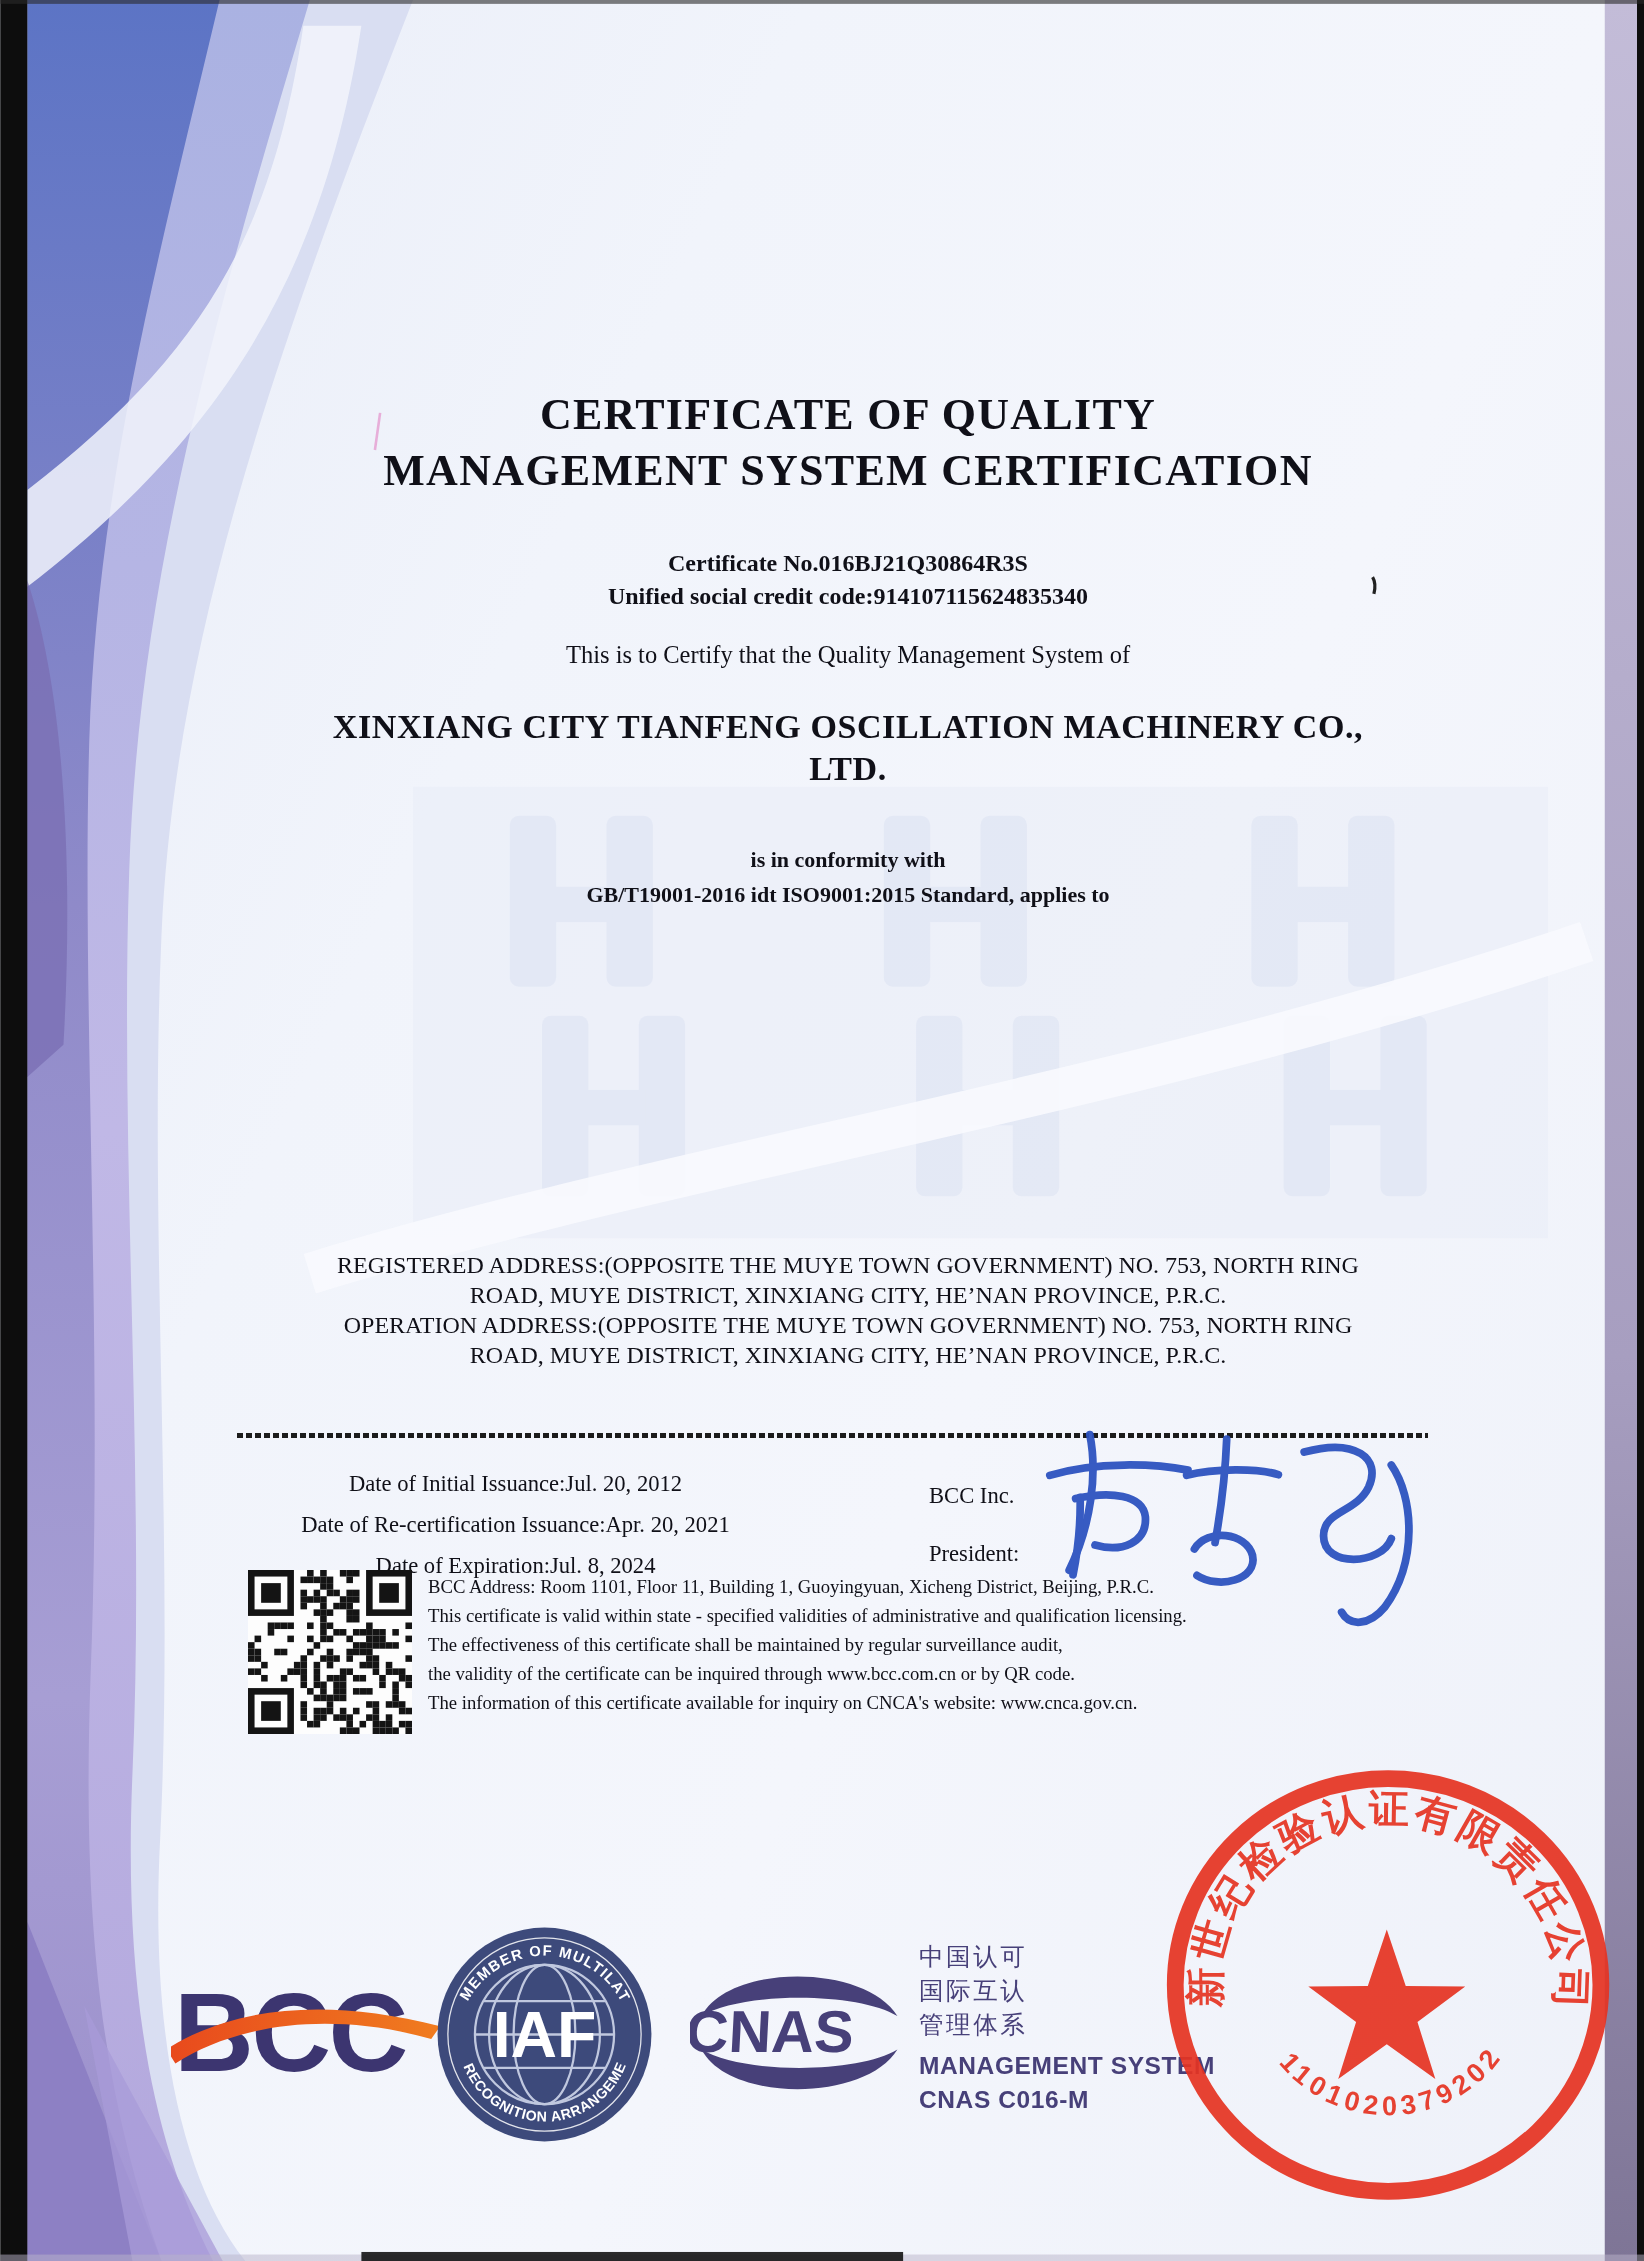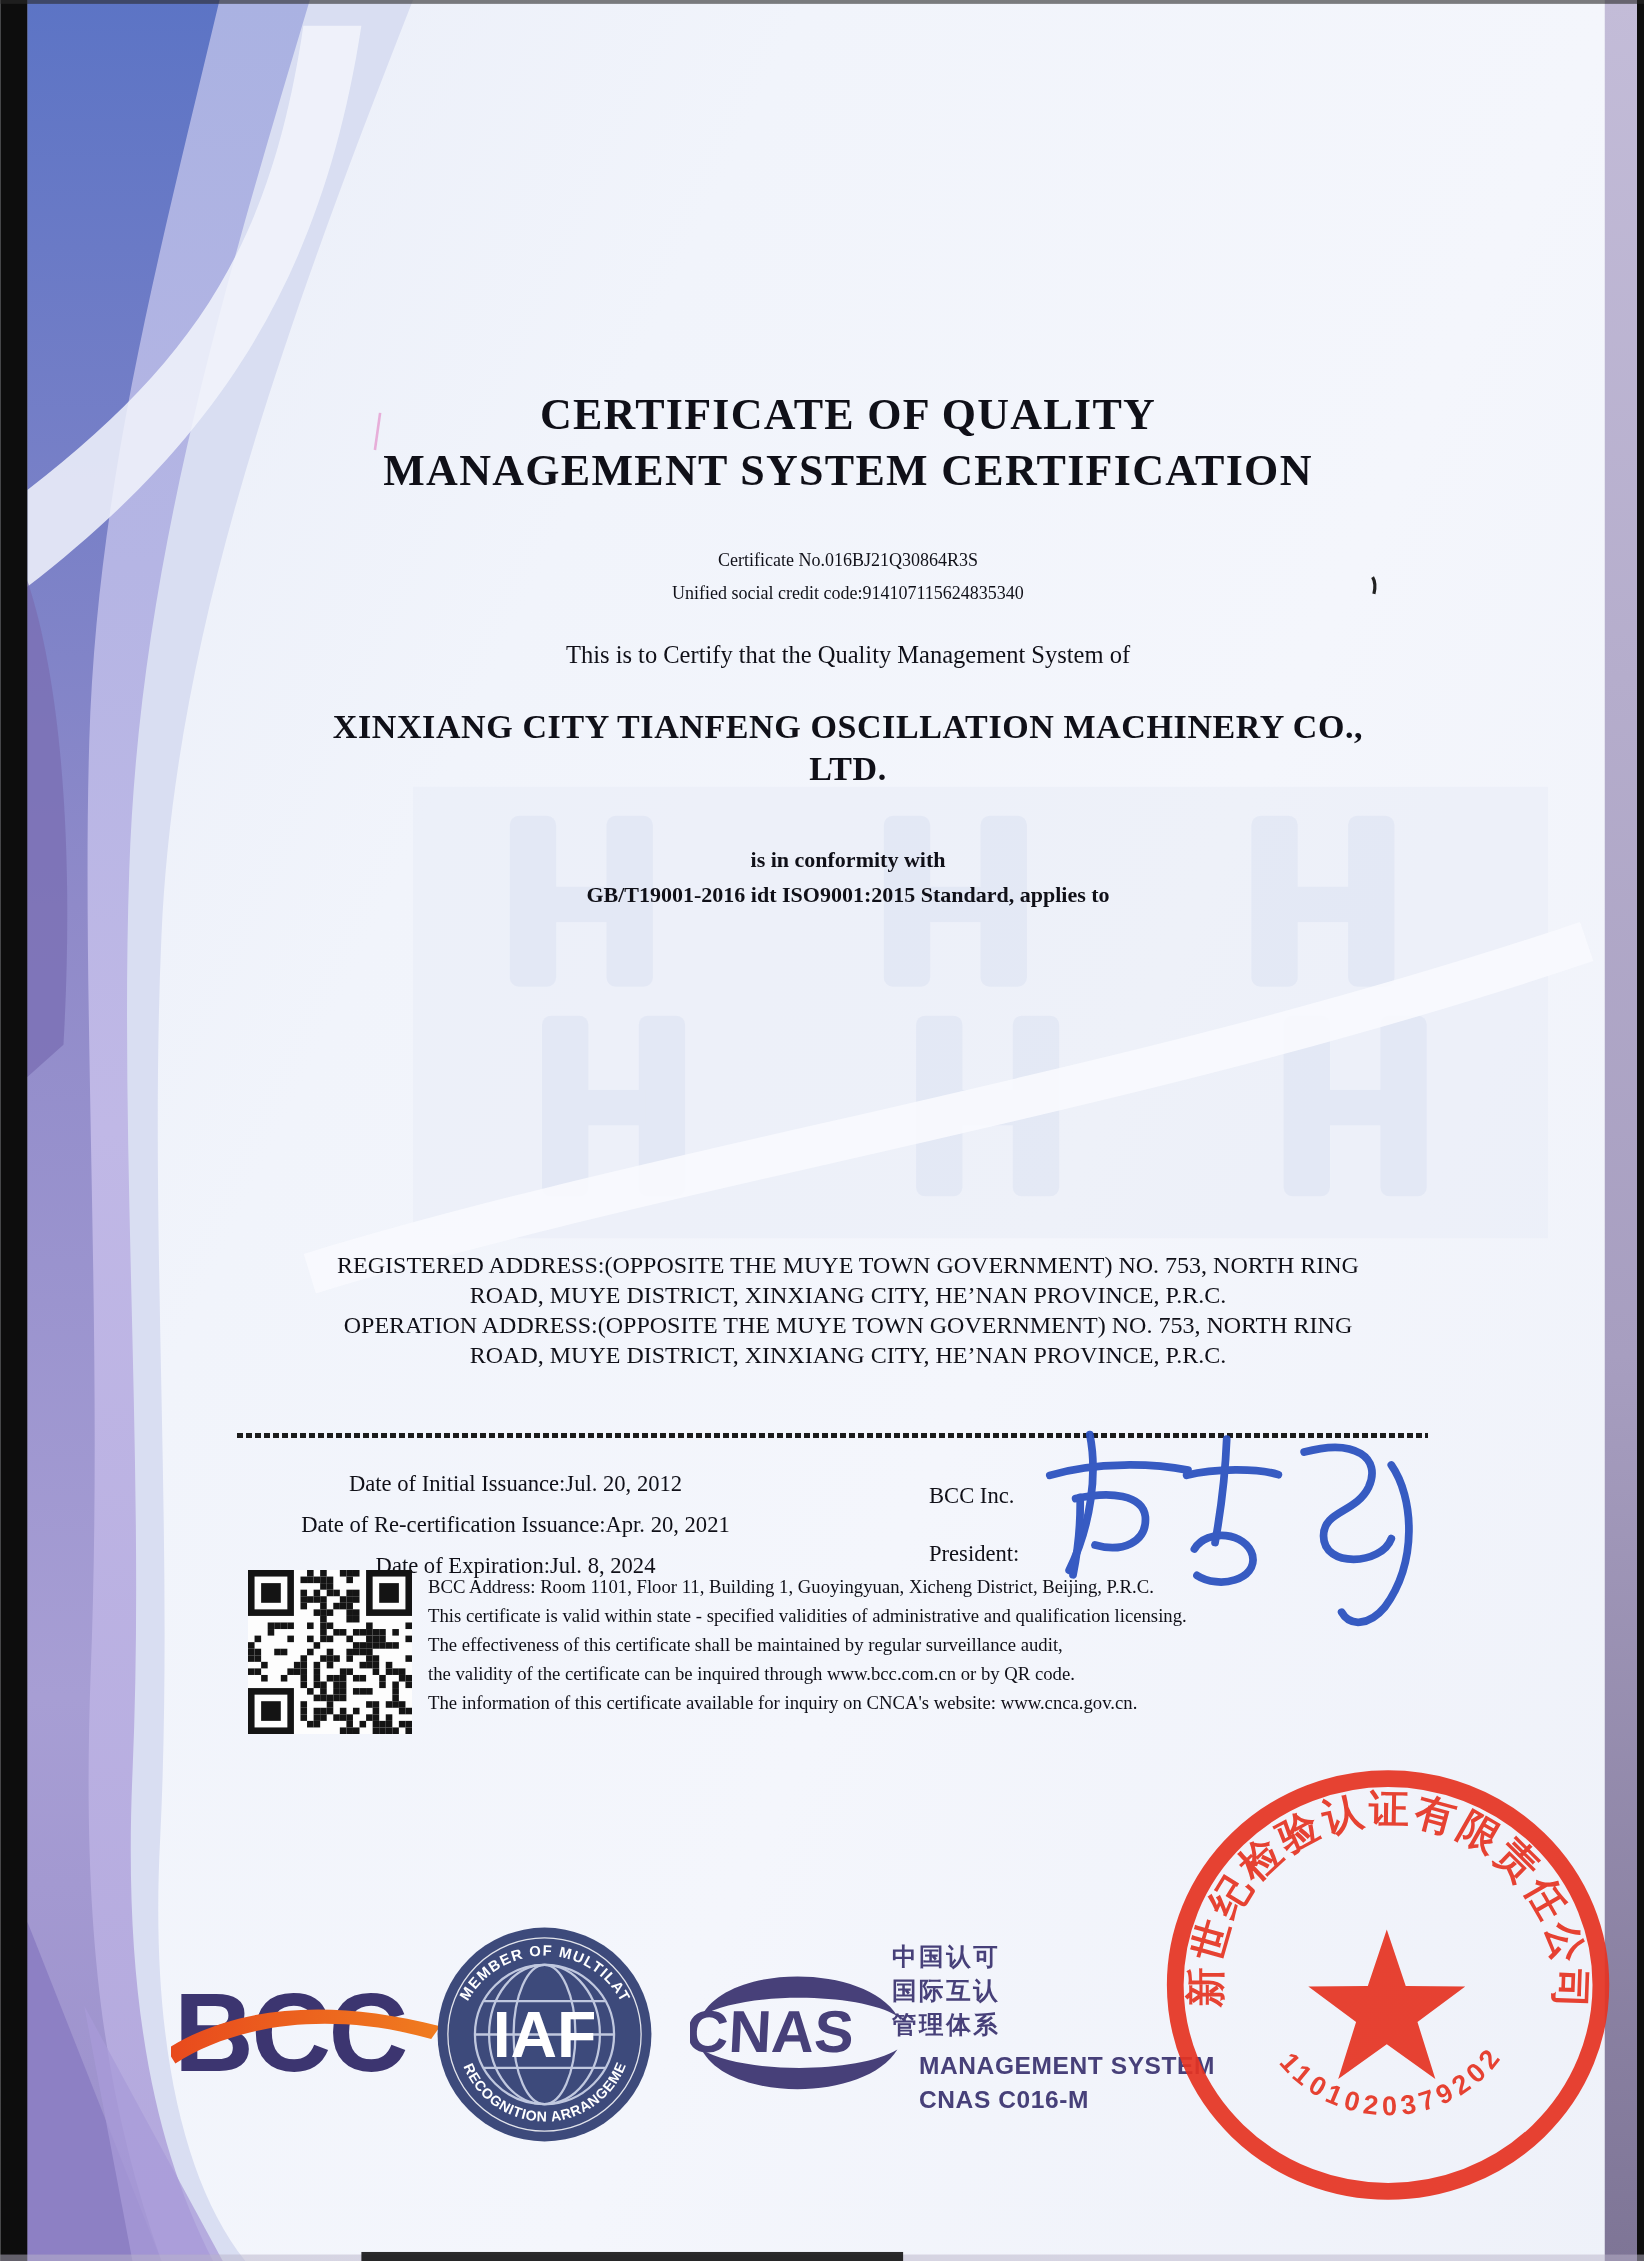--- a/index.html
+++ b/index.html
@@ -2,32 +2,32 @@
 <html style="--navy: #3c3570; --navy2: #474079; --seal_navy: #3d4a7b; --orange: #e8511c; --stamp_red: #e63322; --signature_blue: #2d53c0;font-size:10.3px"><head>
 <meta charset="utf-8">
 <style>
   html,body{margin:0;padding:0;background:#555;}
   .page{position:relative;width:1645px;height:2261px;overflow:hidden;
         background:linear-gradient(115deg,#e9edf8 0%,#f1f4fb 30%,#f4f6fc 60%,#eef1f9 100%);
         font-family:"Liberation Serif", serif;color:#101018;}
   .abs{position:absolute;}
   .ctr{left:90px;width:1516px;text-align:center;margin-top:13px;}
   .title{font-size:44px;font-weight:700;letter-spacing:1.3px;line-height:55px;}
-  .certno{font-size:18px;font-weight:400;}
+  .certno{font-size:24px;font-weight:700;}
   .plain{font-size:24.5px;}
   .company{font-size:34px;font-weight:700;letter-spacing:0.6px;}
   .mid{font-size:22px;font-weight:bold;}
   .scope{font-size:25px;font-weight:600;}
   .addr{font-size:24px;line-height:30px;}
   .dates{left:193px;width:645px;text-align:center;font-size:22.6px;line-height:41px;}
   .issuer{font-size:22.6px;}
   .fine{left:428px;width:780px;font-size:18.7px;line-height:29px;}
   .divider{left:237px;top:1433px;width:1191px;height:4.5px;
            background:repeating-linear-gradient(90deg,#1c1c1c 0 5.8px,transparent 5.8px 9px);}
-  .cnblock{left:892px;width:271px;color:var(--navy2);font-weight:bold;}
+  .cnblock{left:919px;width:271px;color:var(--navy2);}
   .cnline{font-size:24.5px;line-height:34px;letter-spacing:2.6px;font-family:"Liberation Sans",sans-serif;}
   .mgmt{font-family:"Liberation Sans",sans-serif;font-weight:700;font-size:24.5px;letter-spacing:0.6px;color:var(--navy2);}
   svg text{font-family:"Liberation Sans",sans-serif;}
   .serif-svg{font-family:"Liberation Serif",serif;}
 </style>
 </head>
 <body>
 
 <div class="page">
 

